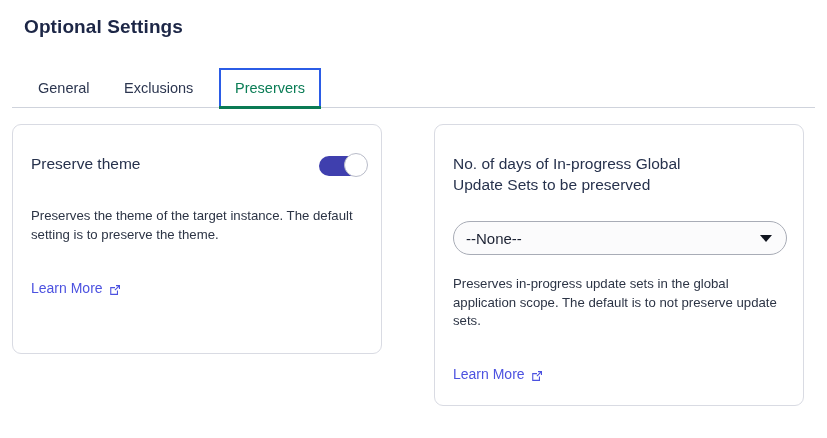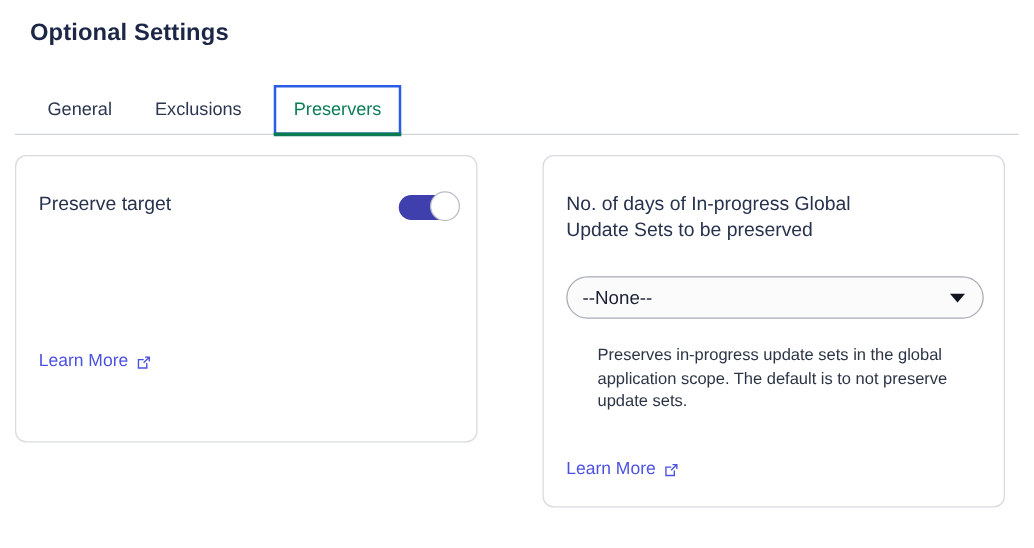--- a/index.html
+++ b/index.html
@@ -149,21 +149,21 @@
   
   .card-desc {
     position: absolute;
     left: 18px;
     right: 22px;
     font-size: 13.2px;
     line-height: 1.42;
     color: #2c3445;
   }
   .card--theme .card-desc { top: 82px; }
-  .card--updatesets .card-desc { top: 150px; margin-left: 25px; }
+  .card--updatesets .card-desc { top: 150px; }
 
   
   .learn-more {
     position: absolute;
     left: 18px;
     display: inline-flex;
     align-items: flex-end;
     gap: 6px;
     font-size: 14px;
     color: #4c52e0;
@@ -218,28 +218,29 @@
   <div class="tab tab--exclusions">Exclusions</div>
 
   <div class="tab tab--general">General</div>
 
   <div class="tab tab--preservers">Preservers</div>
 </div>
 
 <div class="card card--theme">
 
   <div class="card-head">
-    <div class="card-title">Preserve target</div>
+    <div class="card-title">Preserve theme</div>
 
     <div class="toggle">
       <div class="toggle-track"></div>
       <div class="toggle-knob"></div>
     </div>
   </div>
 
+  <div class="card-desc">Preserves the theme of the target instance. The default setting is to preserve the theme.</div>
 
   <a class="learn-more">
     <span>Learn More</span>
     <svg class="ext-icon" width="12" height="12" viewBox="0 0 12 12">
       <path d="M1.2 3.1 H6.0 V4.2 H2.3 V9.8 H7.9 V6.4 H9.0 V10.9 H1.2 Z" fill="#4c52e0"></path>
       <path d="M7.0 1.1 H11.0 V5.1 H9.9 V3.0 L6.3 6.6 L5.5 5.8 L9.1 2.2 H7.0 Z" fill="#4c52e0"></path>
     </svg>
   </a>
 </div>
 

